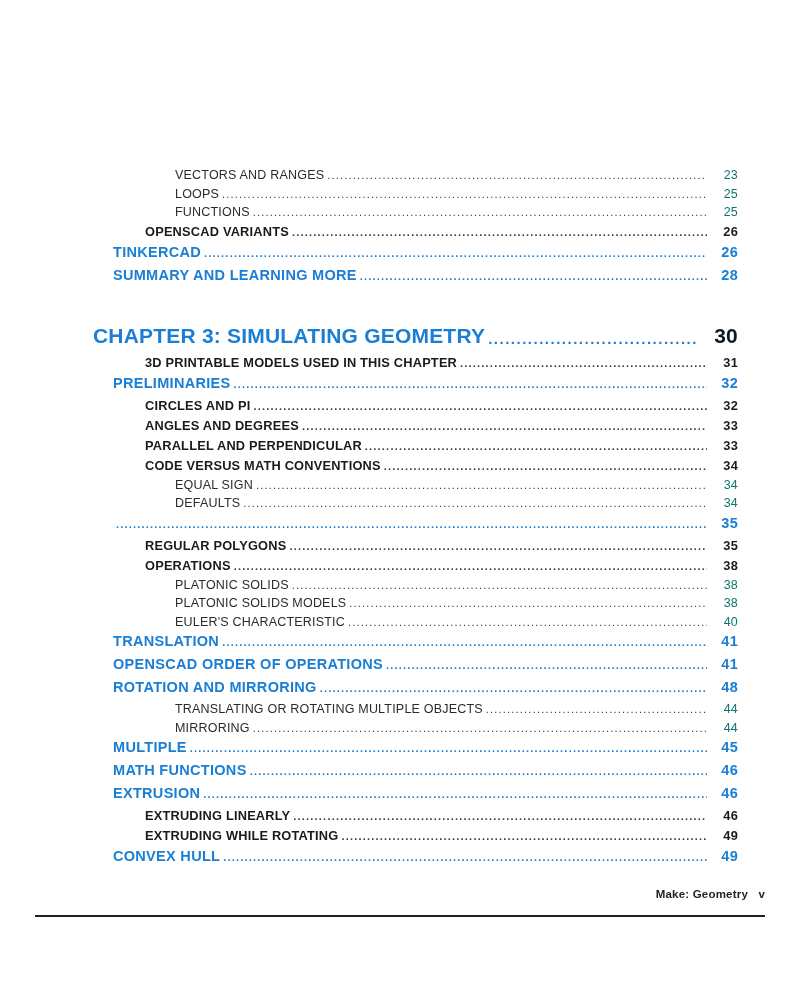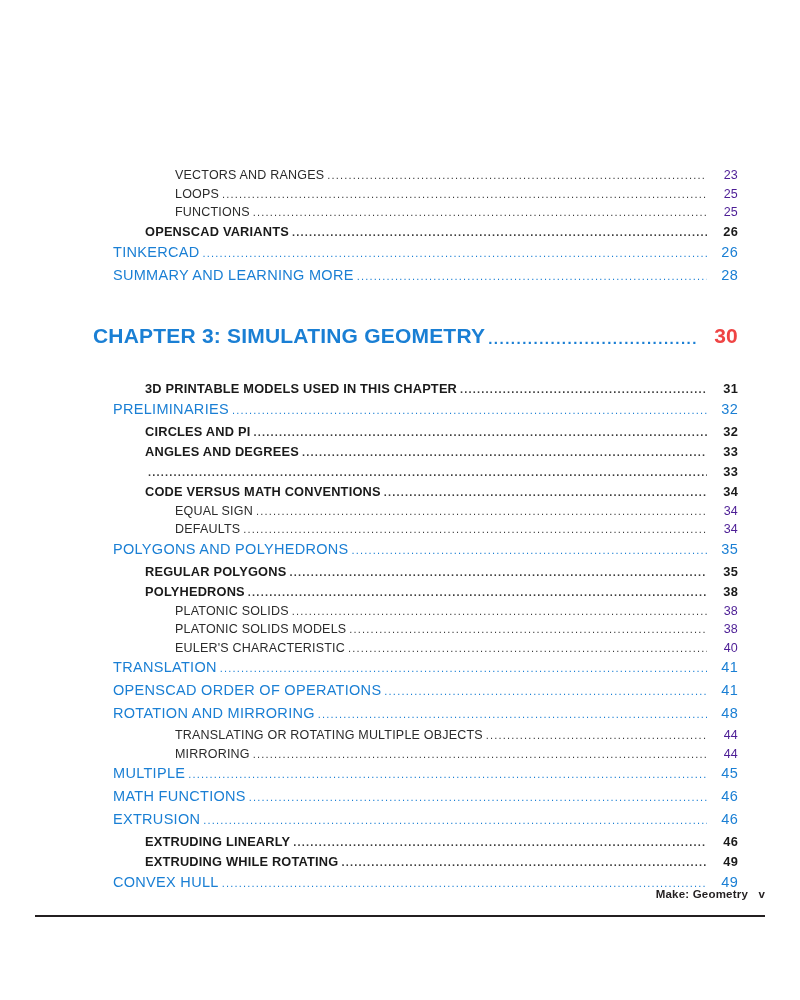--- a/index.html
+++ b/index.html
@@ -57,57 +57,57 @@
   
 
   
   .lvl3 {
     padding-left: 82px;
     font-size: 12.5px;
     color: #2b2b2b;
     letter-spacing: 0.2px;
     margin-bottom: 4.5px;
   }
-  .lvl3 .pg { color: #4c1d95; width: 28px; }
+  .lvl3 .pg { color: #0f766e; width: 28px; }
   .lvl3 .dots { color: #3b3b3b; }
 
   
   .lvl2 {
     padding-left: 52px;
     font-size: 12.8px;
     font-weight: bold;
     color: #1a1a1a;
     letter-spacing: 0.2px;
     margin-bottom: 5px;
   }
   .lvl2 .pg { color: #1a1a1a; width: 28px; }
 
   
   .lvl1 {
     padding-left: 20px;
     font-size: 14.5px;
-    font-weight: normal;
+    font-weight: bold;
     color: #1a7fd4;
     letter-spacing: 0.3px;
     margin-bottom: 7px;
   }
   .lvl1 .pg { color: #1a7fd4; width: 28px; }
   .lvl1 .dots { color: #1a7fd4; }
 
   
   .chapter {
     padding-left: 0px;
     font-size: 21px;
     font-weight: bold;
     color: #1a7fd4;
     letter-spacing: 0.2px;
     margin-top: 22px;
-    margin-bottom: 26px;
-  }
-  .chapter .pg { color: #ef4444; width: 38px; }
+    margin-bottom: 0;
+  }
+  .chapter .pg { color: #0f172a; width: 38px; }
   .chapter .dots { color: #1a7fd4; font-size: 15px; letter-spacing: 1.5px; bottom: 2px;}
 
   .gap-sm { height: 7px; }
   .gap-md { height: 12px; }
 
   
   .footer-rule {
     position: absolute;
     left: 35px;
     top: 915px;
@@ -185,50 +185,50 @@
         <span class="title">CIRCLES AND PI</span>
         <span class="dots">........................................................................................................................................................................................................</span>
         <span class="pg">32</span>
       </div>
       <div class="row lvl2">
         <span class="title">ANGLES AND DEGREES</span>
         <span class="dots">........................................................................................................................................................................................................</span>
         <span class="pg">33</span>
       </div>
       <div class="row lvl2">
+        <span class="title">PARALLEL AND PERPENDICULAR</span>
         <span class="dots">........................................................................................................................................................................................................</span>
         <span class="pg">33</span>
       </div>
       <div class="row lvl2">
         <span class="title">CODE VERSUS MATH CONVENTIONS</span>
         <span class="dots">........................................................................................................................................................................................................</span>
         <span class="pg">34</span>
       </div>
       <div class="row lvl3">
         <span class="title">EQUAL SIGN</span>
         <span class="dots">........................................................................................................................................................................................................</span>
         <span class="pg">34</span>
       </div>
       <div class="row lvl3">
         <span class="title">DEFAULTS</span>
         <span class="dots">........................................................................................................................................................................................................</span>
         <span class="pg">34</span>
       </div>
       <div class="row lvl1">
-        <span class="title">POLYGONS AND POLYHEDRONS</span>
         <span class="dots">........................................................................................................................................................................................................</span>
         <span class="pg">35</span>
       </div>
       <div class="row lvl2">
         <span class="title">REGULAR POLYGONS</span>
         <span class="dots">........................................................................................................................................................................................................</span>
         <span class="pg">35</span>
       </div>
       <div class="row lvl2">
-        <span class="title">POLYHEDRONS</span>
+        <span class="title">OPERATIONS</span>
         <span class="dots">........................................................................................................................................................................................................</span>
         <span class="pg">38</span>
       </div>
       <div class="row lvl3">
         <span class="title">PLATONIC SOLIDS</span>
         <span class="dots">........................................................................................................................................................................................................</span>
         <span class="pg">38</span>
       </div>
       <div class="row lvl3">
         <span class="title">PLATONIC SOLIDS MODELS</span>

